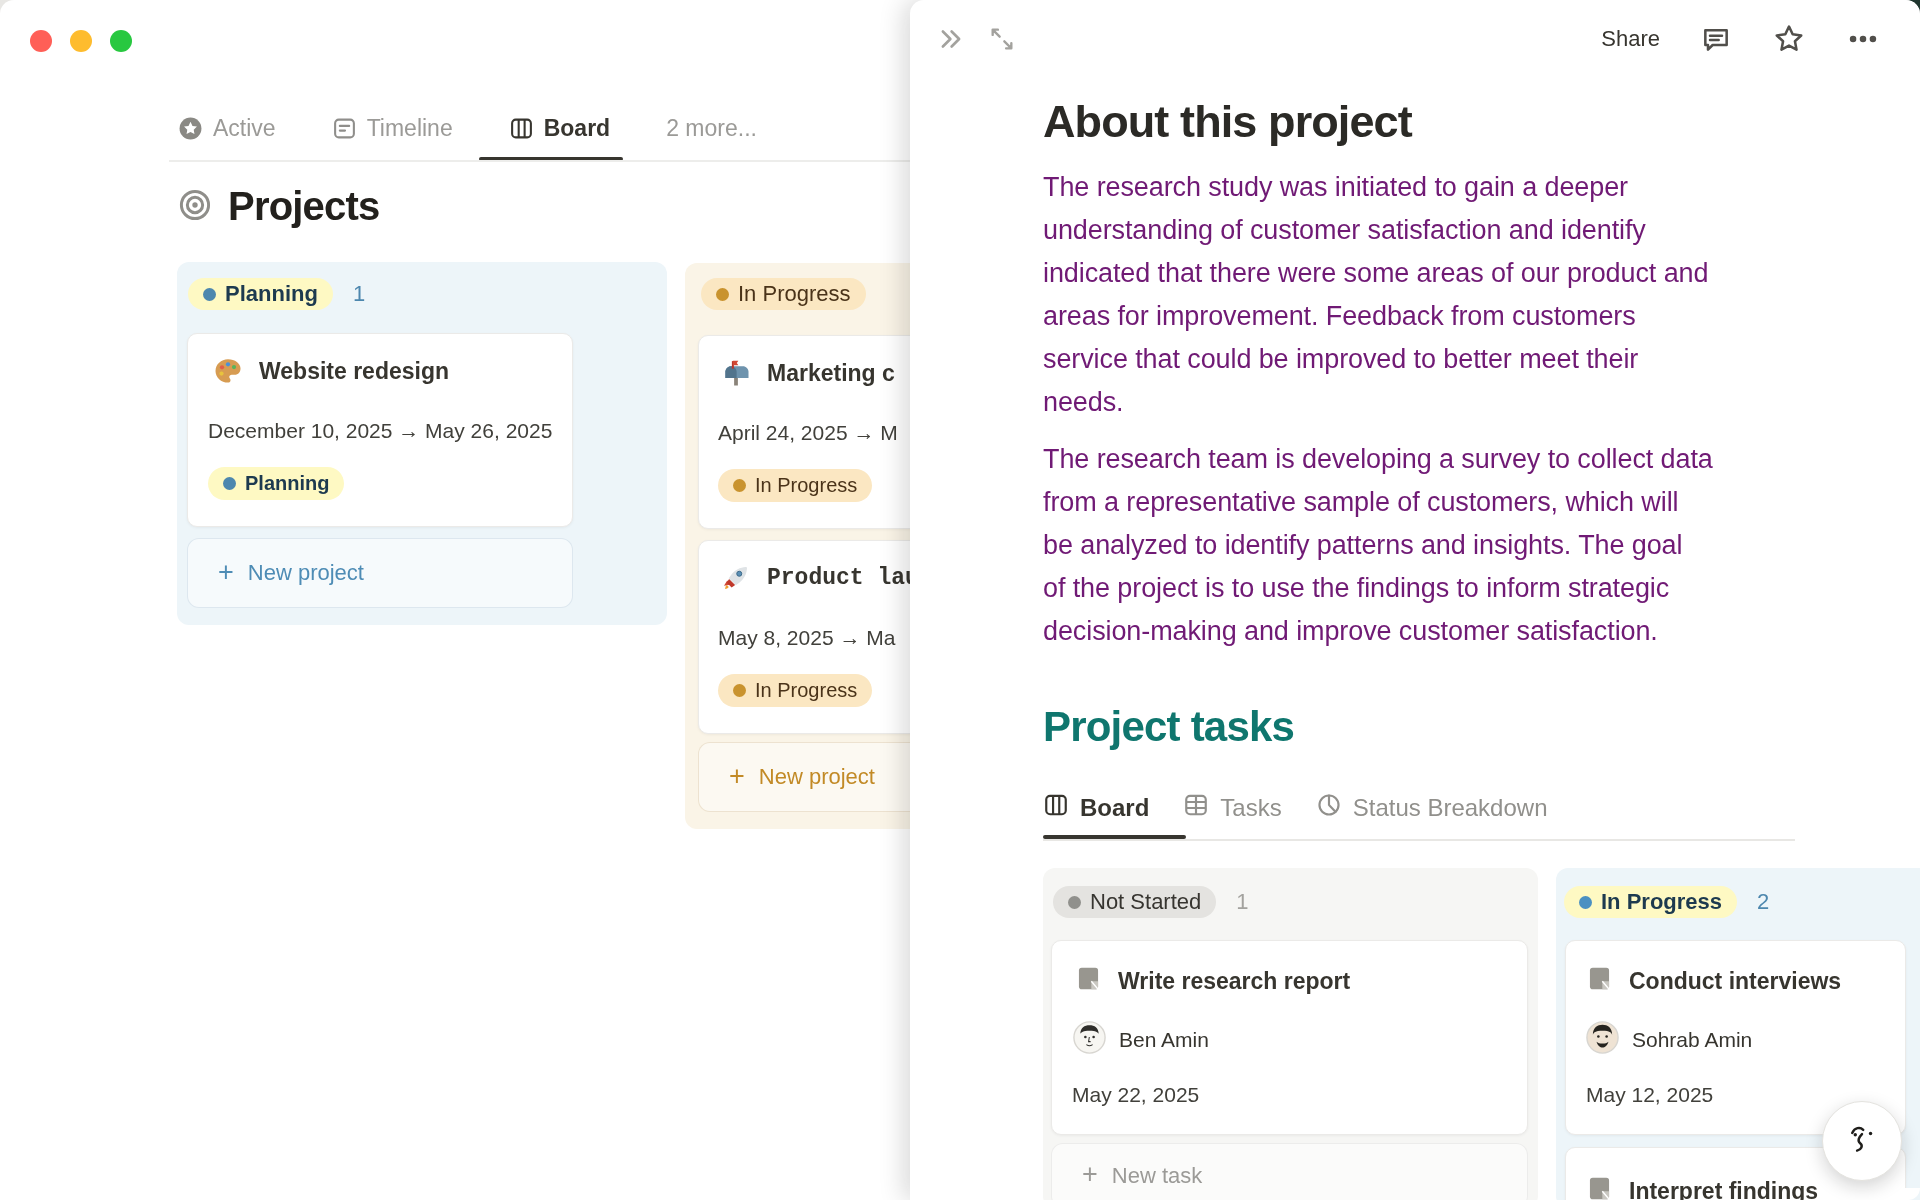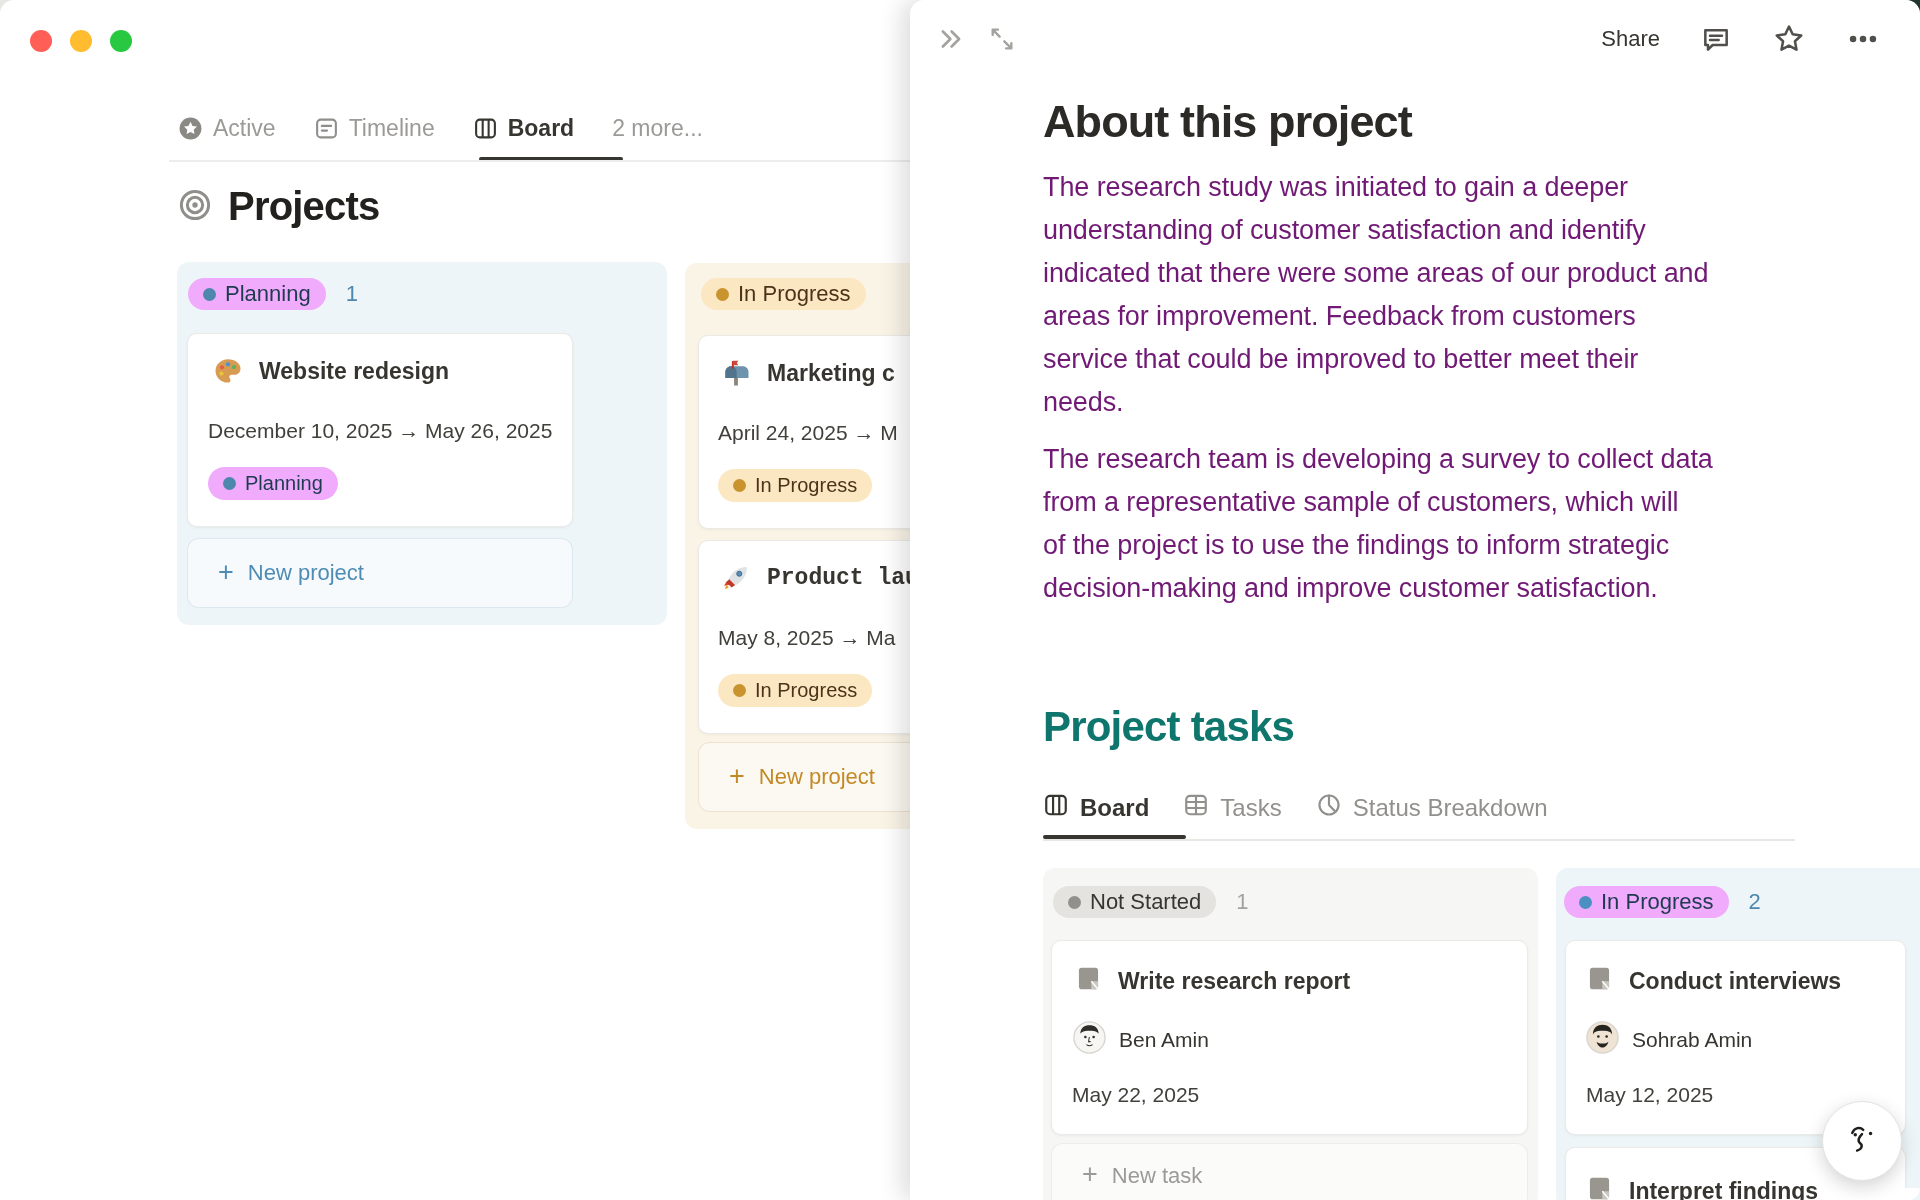--- a/index.html
+++ b/index.html
@@ -7,40 +7,40 @@
   .stage{position:relative;width:1920px;height:1200px;}
   .corner-tl{position:absolute;left:0;top:0;width:60px;height:60px;background:#e8e7e4;}
   .window{position:absolute;inset:0;background:#ffffff;border-radius:14px 14px 0 0;overflow:hidden;}
   
   .traffic{position:absolute;left:30px;top:30px;display:flex;gap:18px;}
   .light{width:22px;height:22px;border-radius:50%;}
   .light.red{background:#ff5f57;}
   .light.yellow{background:#febc2e;}
   .light.green{background:#28c840;}
   
-  .view-tabs{position:absolute;left:178px;top:110px;display:flex;align-items:center;gap:38px;height:36px;}
+  .view-tabs{position:absolute;left:178px;top:110px;display:flex;align-items:center;gap:56px;height:36px;}
   .vtab{display:flex;align-items:center;gap:10px;font-size:23px;color:#9b9a97;cursor:pointer;}
   .vtab .t-icon{display:flex;align-items:center;}
   .vtab.active{color:#37352f;font-weight:700;}
   .main-divider{position:absolute;left:169px;top:160px;width:751px;height:2px;background:#ededeb;}
   .tab-underline{position:absolute;left:479px;top:157px;width:144px;height:4px;border-radius:2px;background:#37352f;}
   
   .page-title-row{position:absolute;left:178px;top:184px;display:flex;align-items:center;gap:16px;}
   .page-title{font-size:40px;font-weight:700;letter-spacing:-0.8px;color:#23211d;}
   
   .col{position:absolute;border-radius:12px;}
   .col.blue{background:#edf5f9;}
   .col.cream{background:#faf4e7;}
   .col.gray{background:#f6f6f4;}
   .col-head{position:absolute;display:flex;align-items:center;gap:20px;}
   .pill{display:inline-flex;align-items:center;gap:9px;border-radius:17px;padding:0 15px;white-space:nowrap;}
   .pill .dot{width:13px;height:13px;border-radius:50%;}
   .pill.h32{height:32px;font-size:22px;font-weight:500;}
   .pill.h33{height:33px;font-size:20px;font-weight:500;}
-  .pill.p-blue{background:#f0abfc;color:#1d3a4f;}
+  .pill.p-blue{background:#fef9c3;color:#1d3a4f;font-weight:bold;}
   .pill.p-blue .dot{background:#4d87ae;}
   .pill.p-yellow{background:#fbe7c2;color:#4a3319;}
   .pill.p-yellow .dot{background:#c9932e;}
   .pill.p-gray{background:#e4e3e0;color:#373530;}
   .pill.p-gray .dot{background:#90908c;}
   .count{font-size:22px;font-weight:500;}
   .count.c-blue{color:#4d87ae;}
   .count.c-gray{color:#a3a29e;}
   .card{position:absolute;background:#ffffff;border:1px solid #ebeae8;border-radius:10px;box-shadow:0 1px 3px rgba(15,15,15,0.05);box-sizing:border-box;}
   .card-title{position:absolute;left:22px;top:22px;display:flex;align-items:center;gap:16px;font-size:23px;font-weight:600;color:#37352f;white-space:nowrap;}
@@ -265,20 +265,21 @@
           <div>The research study was initiated to gain a deeper</div>
           <div>understanding of customer satisfaction and identify</div>
           <div>indicated that there were some areas of our product and</div>
           <div>areas for improvement. Feedback from customers</div>
           <div>service that could be improved to better meet their</div>
           <div>needs.</div>
         </div>
       <div class="p-body" style="top:438px;">
           <div>The research team is developing a survey to collect data</div>
           <div>from a representative sample of customers, which will</div>
+          <div>be analyzed to identify patterns and insights. The goal</div>
           <div>of the project is to use the findings to inform strategic</div>
           <div>decision-making and improve customer satisfaction.</div>
         </div>
 
       <div class="p-h2">Project tasks</div>
 
       <div class="panel-tabs">
         <div class="ptab active">
           <span>
             <svg width="26" height="26" viewBox="0 0 24 24" fill="none" stroke="#37352f" stroke-width="2">

